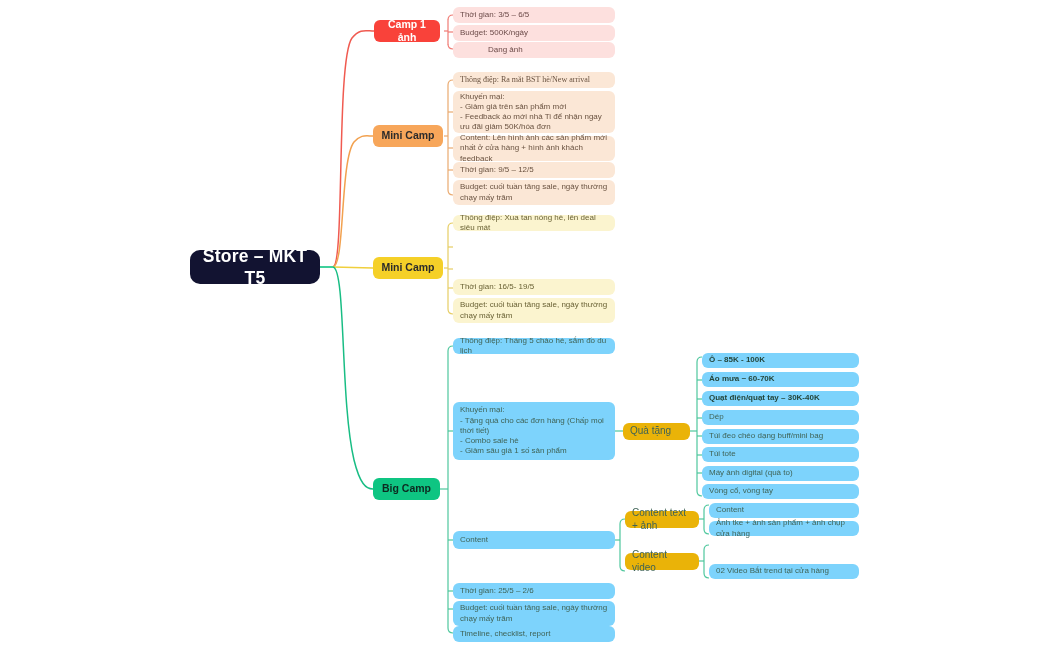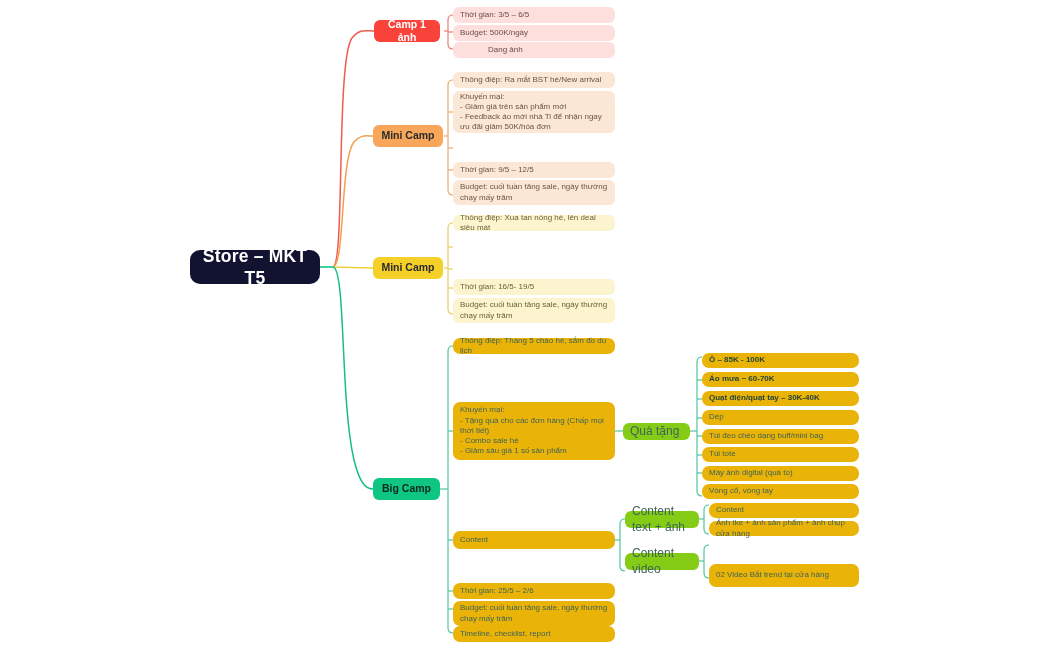--- a/index.html
+++ b/index.html
@@ -72,25 +72,25 @@
   .leaf {
     font-size: 8px;
     color: #4a4a4a;
     border-radius: 6px;
     align-items: center;
   }
   .leaf .node-inner { padding: 3px 7px; }
   .leaf.red    { background: #fde0de; color: #6b4a48; }
   .leaf.orange { background: #fbe7d6; color: #6a5341; }
   .leaf.yellow { background: #fbf4cf; color: #6a6235; }
-  .leaf.green  { background: #eab308; color: #3f6356; border-radius: 7px; }
+  .leaf.green  { background: #7dd3fc; color: #3f6356; }
 
   .mid {
-    font-size: 12px;
-    background: #84cc16;
+    font-size: 10px;
+    background: #eab308;
     color: #3f6356;
     border-radius: 6px;
   }
   .mid .node-inner { padding: 3px 7px; }
 
   .bold { font-weight: bold; color: #24453a; }
 </style>
 </head>
 <body>
 
@@ -181,27 +181,30 @@
   <div class="node leaf red" style="left:453px; top:25px; width:162px; height:16px;">
     <span class="node-inner">Budget: 500K/ngày</span>
   </div>
   <div class="node leaf red" style="left:453px; top:42px; width:162px; height:16px;padding-left:28px;">
     <span class="node-inner">Dạng ảnh</span>
   </div>
 
   <div class="node pill orange" style="left:373px; top:125px; width:70px; height:22px;">
     <span class="node-inner">Mini Camp</span>
   </div>
-  <div class="node leaf orange" style="left:453px; top:72px; width:162px; height:16px;">
+  <div class="node leaf orange" style="left:453px; top:72px; width:162px; height:16px;font-family:Liberation Serif, serif;">
     <span class="node-inner">Thông điệp: Ra mắt BST hè/New arrival</span>
   </div>
   <div class="node leaf orange" style="left:453px; top:91px; width:162px; height:42px;">
     <span class="node-inner">Khuyến mại:
 - Giảm giá trên sản phẩm mới
 - Feedback áo mới nhà Ti để nhận ngay ưu đãi giảm 50K/hóa đơn</span>
+  </div>
+  <div class="node leaf orange" style="left:453px; top:136px; width:162px; height:25px;">
+    <span class="node-inner">Content: Lên hình ảnh các sản phẩm mới nhất ở cửa  hàng + hình ảnh khách feedback</span>
   </div>
   <div class="node leaf orange" style="left:453px; top:162px; width:162px; height:16px;">
     <span class="node-inner">Thời gian: 9/5 – 12/5</span>
   </div>
   <div class="node leaf orange" style="left:453px; top:180px; width:162px; height:25px;">
     <span class="node-inner">Budget: cuối tuần tăng sale, ngày thường chạy mấy trăm</span>
   </div>
 
   <div class="node pill yellow" style="left:373px; top:257px; width:70px; height:22px;">
     <span class="node-inner">Mini Camp</span>
@@ -279,17 +282,17 @@
   <div class="node leaf green" style="left:709px; top:503px; width:150px; height:15px;">
     <span class="node-inner">Content</span>
   </div>
   <div class="node leaf green" style="left:709px; top:521px; width:150px; height:15px;">
     <span class="node-inner">Ảnh tke + ảnh sản phẩm + ảnh chụp cửa hàng</span>
   </div>
 
   <div class="node mid" style="left:625px; top:553px; width:74px; height:17px;">
     <span class="node-inner">Content video</span>
   </div>
-  <div class="node leaf green" style="left:709px; top:564px; width:150px; height:23px;">
+  <div class="node leaf green" style="left:709px; top:564px; width:150px; height:15px;">
     <span class="node-inner">02 Video Bắt trend tại cửa hàng</span>
   </div>
 
 </div>
 
 </body></html>

